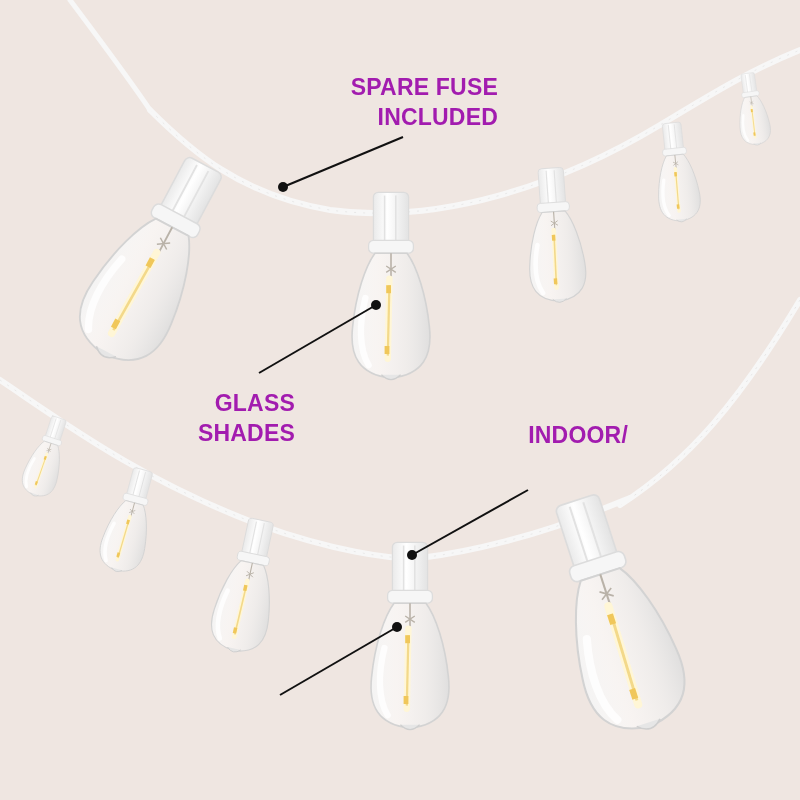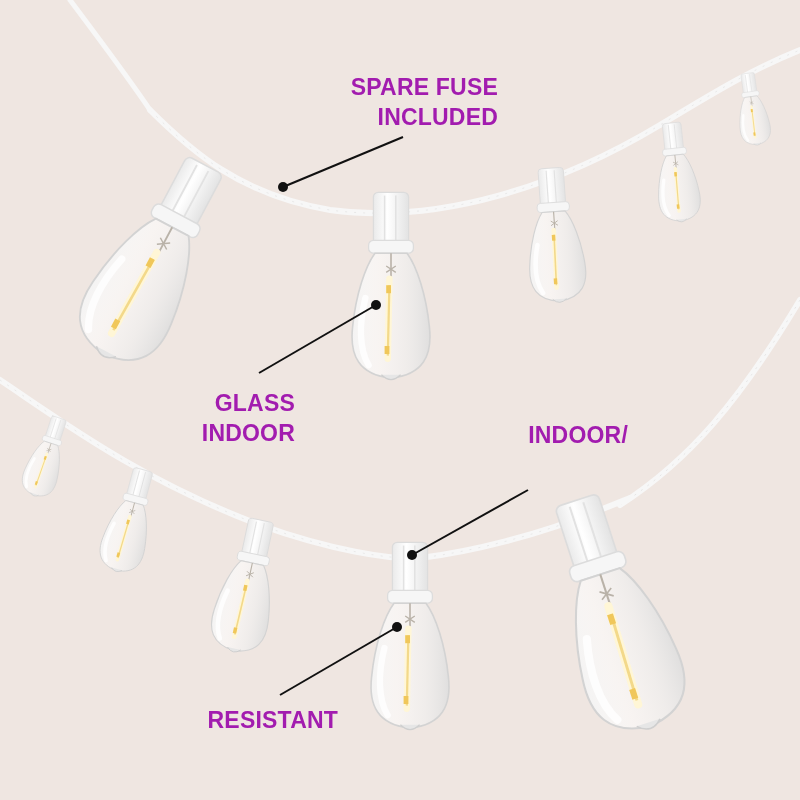--- a/index.html
+++ b/index.html
@@ -128,24 +128,23 @@
     </g>
   </svg>
 
   <div class="callout-label" id="lbl-fuse">
     <span>SPARE FUSE</span>
     <span>INCLUDED</span>
   </div>
 
   <div class="callout-label" id="lbl-glass">
     <span>GLASS</span>
-    <span>INDOOR</span>
+    <span>SHADES</span>
   </div>
 
   <div class="callout-label" id="lbl-indoor">
     <span>INDOOR/</span>
   </div>
 
   <div class="callout-label" id="lbl-weather">
-    <span>RESISTANT</span>
   </div>
 
 </div>
 
 </body></html>

